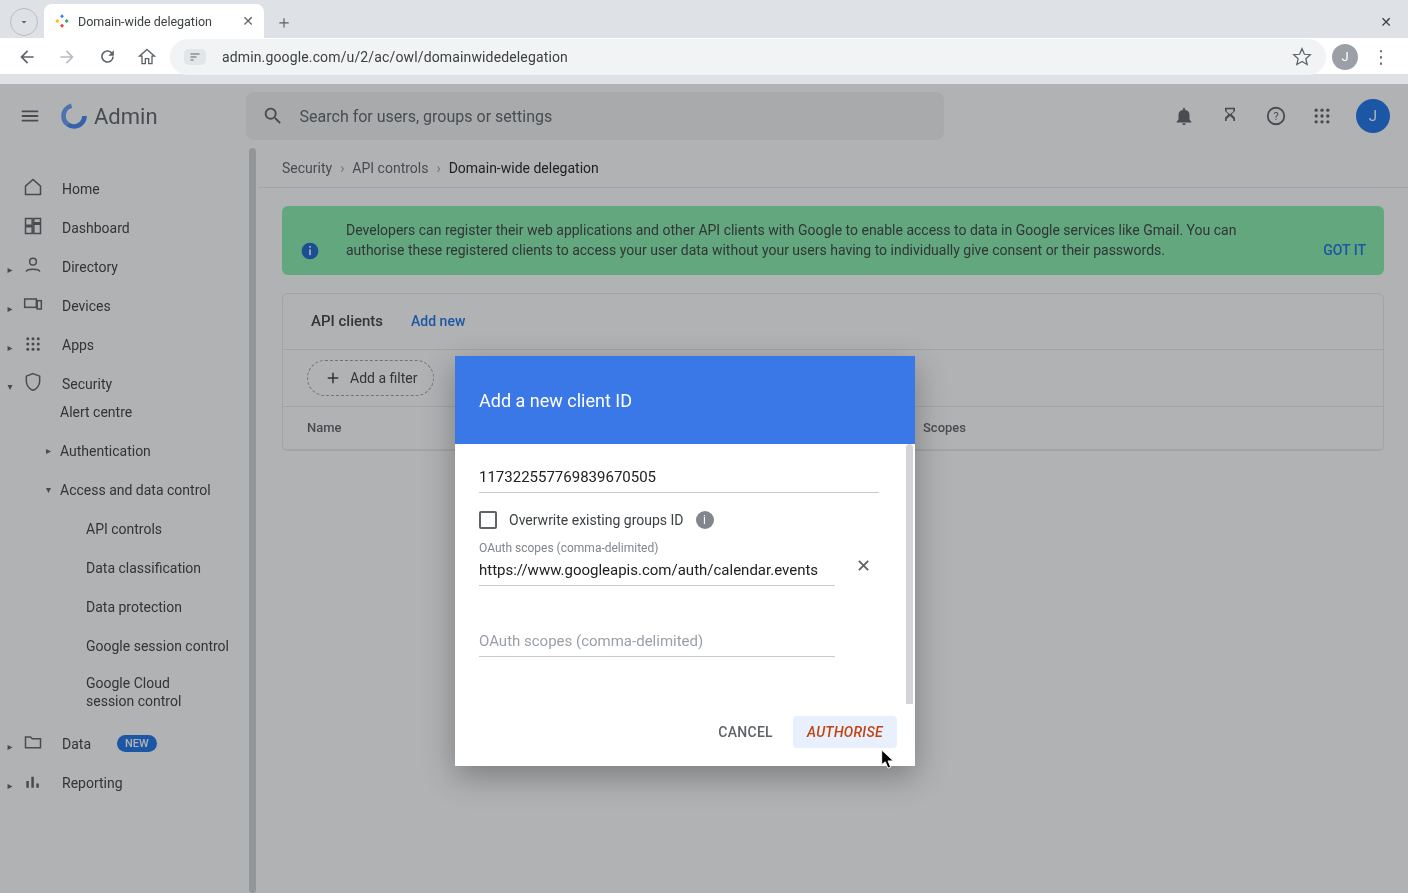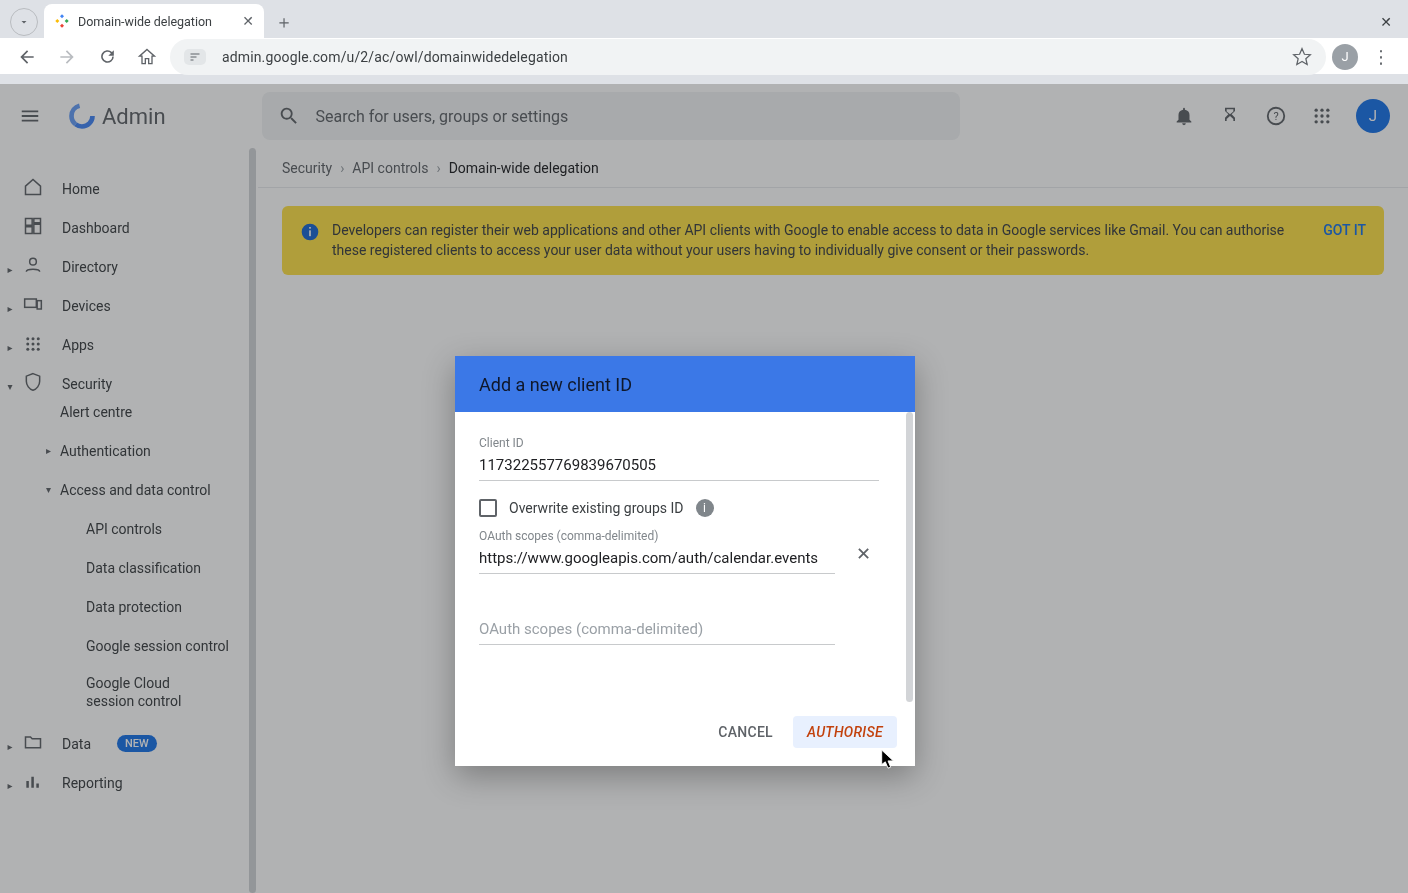--- a/index.html
+++ b/index.html
@@ -22,21 +22,21 @@
 .omnibox .addr{ flex:1; padding-left:4px; letter-spacing:.01em;}
 .omnibox .star{ color:#5f6368;}
 .avatar-small{ width:26px;height:26px;border-radius:50%;background:#9aa0a6;color:#fff;display:flex;align-items:center;justify-content:center;font-size:13px;}
 .kebab{ color:#5f6368; font-size:18px; padding:0 8px;}
 
 
 .app { position:relative; height: 809px; background:#fff; }
 .scrim { position:absolute; inset:0; background:rgba(32,33,36,.35); z-index:50; }
 
 
-.admin-bar { height:64px; border-bottom:0; display:flex; align-items:center; padding:0 18px 0 8px; gap:16px;}
+.admin-bar { height:64px; border-bottom:0; display:flex; align-items:center; padding:0 18px 0 8px; gap:8px;}
 .hamburger{width:44px;height:44px;display:flex;align-items:center;justify-content:center;color:#5f6368;}
 .logo-wrap{ display:flex; align-items:center; gap:6px; color:#5f6368; font-size:22px; font-weight:400; padding-right:80px;}
 .logo-swirl{ width:28px; height:28px;}
 .searchbar{ width:698px; height:48px; background:#f1f3f4; border-radius:8px; display:flex; align-items:center; padding:0 16px; gap:16px; color:#5f6368; font-size:16px;}
 .admin-right{ margin-left:auto; display:flex; align-items:center; gap:22px;}
 .admin-right .ic{ width:24px; height:24px; color:#5f6368; display:flex;align-items:center;justify-content:center;}
 .admin-avatar{ width:34px;height:34px;border-radius:50%;background:#1a73e8;color:#fff;display:flex;align-items:center;justify-content:center;font-size:15px;}
 
 .app-body{ display:flex; height: calc(100% - 64px);}
 
@@ -51,36 +51,36 @@
 .sb-sub .caret{ position:absolute; left:46px; width:12px; font-size:10px; color:#5f6368;}
 .sb-sub2{ padding-left:86px; height:39px; display:flex; align-items:center; border-radius:0 20px 20px 0; margin-right:10px;}
 .badge-new{ background:#1a73e8; color:#fff; font-size:11px; font-weight:500; padding:2px 8px; border-radius:10px; margin-left:8px;}
 
 
 .main{ flex:1; background:#fff; display:flex; flex-direction:column;}
 .crumbs{ height:40px; border-bottom:1px solid #e8eaed; display:flex; align-items:center; padding:0 24px; gap:8px; color:#5f6368; font-size:14px;}
 .crumbs .sep{ color:#9aa0a6; font-size:14px;}
 .crumbs .current{ color:#202124;}
 .content{ padding:18px 24px;}
-.banner{ background:#fde047; border-radius:6px; padding:14px 18px; display:flex; gap:12px; align-items:flex-start; color:#3c4043; font-size:14px; line-height:1.45;}
+.banner{ background:#86efac; border-radius:6px; padding:14px 18px; display:flex; gap:26px; align-items:flex-end; color:#3c4043; font-size:14px; line-height:1.45;}
 .banner .info-ic{ width:22px;height:22px;color:#1967d2; padding-top:2px;}
 .banner .gotit{ color:#1a73e8; font-weight:500; white-space:nowrap; margin-left:auto;}
 .panel{ margin-top:18px; border:1px solid #e8eaed; border-radius:6px;}
 .panel-head{ height:56px; display:flex; align-items:center; padding:0 28px; gap:28px; border-bottom:1px solid #e8eaed;}
 .panel-title{ font-size:15px; font-weight:500; color:#3c4043;}
 .link-blue{ color:#1a73e8; font-size:14px; font-weight:500;}
 .panel-filters{ height:56px; display:flex; align-items:center; padding:0 24px;}
 .add-filter{ height:36px; border:1px dashed #9aa0a6; border-radius:18px; display:flex; align-items:center; gap:8px; padding:0 16px; color:#3c4043; font-size:14px;}
 .table-head{ height:44px; border-top:1px solid #e8eaed; border-bottom:1px solid #e8eaed; display:flex; align-items:center; font-size:13px; color:#5f6368; font-weight:500;}
 .th-name{ width:640px; padding-left:24px;}
 .th-scopes{ flex:1;}
 
 
 .modal{ position:absolute; z-index:100; left:455px; top:272px; width:460px; height:410px; background:#fff; box-shadow:0 10px 30px rgba(0,0,0,.3); display:flex; flex-direction:column;}
-.modal-head{ height:56px; background:#3b78e7; color:#0f172a; display:flex; align-items:center; padding:0 24px; font-size:18px; font-weight:400;}
+.modal-head{ height:88px; background:#3b78e7; color:#ffffff; display:flex; align-items:center; padding:0 24px; font-size:18px; font-weight:400;}
 .modal-body{ flex:1; padding:18px 24px 6px 24px; overflow:hidden; position:relative;}
 .modal-scroll{ position:absolute; right:2px; top:0; width:7px; height:290px; background:#d2d4d7; border-radius:4px;}
 .fld-label{ font-size:12px; color:#80868b; margin-top:6px;}
 .fld-input{ width:400px; border:none; border-bottom:1px solid #c8cacc; font-size:15px; color:#202124; padding:6px 0; background:transparent; outline:none;}
 .fld-input::placeholder{ color:#9aa0a6;}
 .check-row{ display:flex; align-items:center; gap:12px; margin:18px 0 12px 0; color:#3c4043; font-size:14px;}
 .checkbox-box{ width:18px; height:18px; border:2px solid #5f6368; border-radius:2px;}
 .info-dot{ width:18px;height:18px;border-radius:50%;background:#80868b;color:#fff;display:flex;align-items:center;justify-content:center;font-size:12px;}
 .scope-row{ position:relative; display:flex; align-items:flex-end;}
 .scope-row .clear{ position:absolute; right:20px; top:0; color:#5f6368; font-size:18px;}
@@ -347,32 +347,49 @@
           <span class="info-ic">
               <svg viewBox="0 0 24 24" width="20" height="20">
                 <circle cx="12" cy="12" r="10" fill="#1967d2"></circle>
                 <rect x="11" y="10" width="2" height="7" fill="#fff"></rect>
                 <rect x="11" y="6" width="2" height="2" fill="#fff"></rect>
               </svg>
             </span>
           <span>Developers can register their web applications and other API clients with Google to enable access to data in Google services like Gmail. You can authorise these registered clients to access your user data without your users having to individually give consent or their passwords.</span>
           <span class="gotit">GOT IT</span>
         </div>
+        <div class="panel">
+          <div class="panel-head">
+            <span class="panel-title">API clients</span>
+            <span class="link-blue">Add new</span>
+          </div>
+          <div class="panel-filters">
+            <div class="add-filter">
+              <svg viewBox="0 0 24 24" width="18" height="18">
+                  <path fill="currentColor" d="M11 5h2v6h6v2h-6v6h-2v-6H5v-2h6z"></path>
+                </svg>
+              <span>Add a filter</span>
+            </div>
+          </div>
+          <div class="table-head">
+            <div class="th-name">Name</div>
+            <div class="th-scopes">Scopes</div>
+          </div>
+        </div>
       </div>
     </div>
 
   </div>
 
   <div class="scrim"></div>
 
   <div class="modal">
     <div class="modal-head">Add a new client ID</div>
     <div class="modal-body">
       <div class="modal-scroll"></div>
-      <div class="fld-label">Client ID</div>
       <input class="fld-input" value="117322557769839670505" style="">
       <div class="check-row">
         <span class="checkbox-box"></span>
         <span>Overwrite existing groups ID</span>
         <span class="info-dot">i</span>
       </div>
       <div class="fld-label">OAuth scopes (comma-delimited)</div>
       <div class="scope-row">
         <input class="fld-input scope-input" value="https://www.googleapis.com/auth/calendar.events" style="">
         <span class="clear">✕</span>

